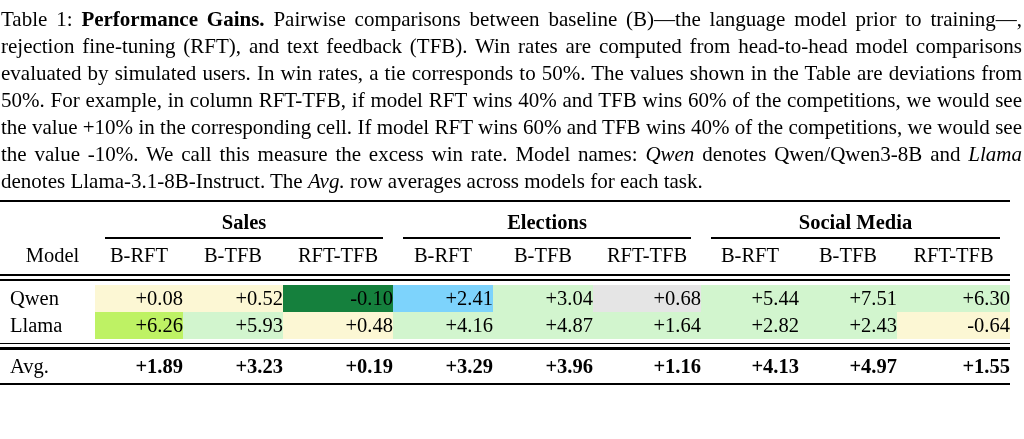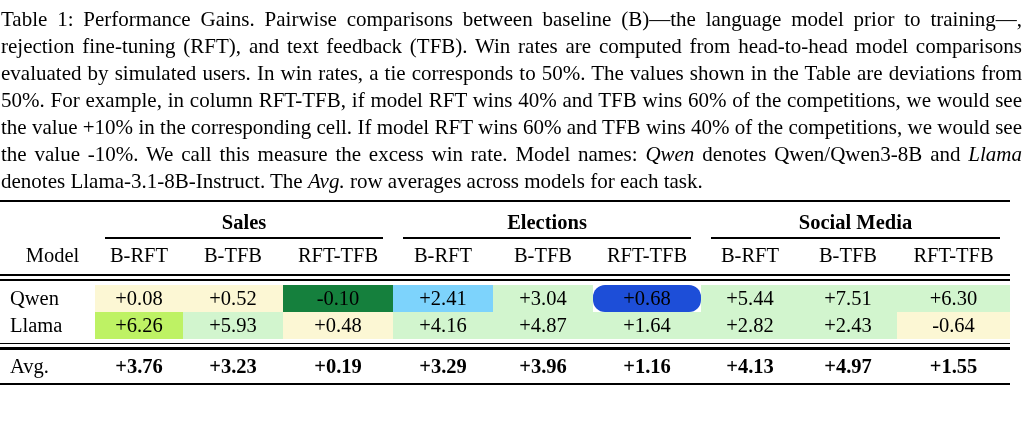--- a/index.html
+++ b/index.html
@@ -12,21 +12,21 @@
     font-family: "Liberation Serif", "DejaVu Serif", serif;
     overflow: hidden;
   }
   .caption {
     margin: 0;
     padding: 6px 2px 0 1px;
     font-size: 21px;
     line-height: 27px;
     text-align: justify;
   }
-  .caption .bold { font-weight: normal; }
+  .caption .bold { font-weight: bold; }
   .caption .italic { font-style: italic; }
 
   table.results {
     border-collapse: collapse;
     table-layout: fixed;
     width: 1010px;
     margin-top: 5px;
   }
   table.results td, table.results th {
     padding: 0;
@@ -43,21 +43,21 @@
   .group-cell {
     margin: 0 10px;
     text-align: center;
     font-weight: bold;
     border-bottom: 2px solid #000;
     padding-bottom: 3px;
   }
   .colhead-row th { height: 33px; vertical-align: middle; text-align: center; font-weight: bold; }
   .model-col { text-align: left; padding-left: 10px !important; margin-left: 20px; }
   .data-row td { height: 27px; vertical-align: middle; }
-  .num { text-align: center; }
+  .num { text-align: right; }
   .model-name { font-weight: bold; }
   .avg-row td { height: 33px; vertical-align: middle; }
   .avg-row .num { font-weight: bold; }
 </style>
 </head>
 <body>
 
 <div class="page">
 
   <p class="caption"><span>Table 1: </span><span class="bold">Performance Gains.</span><span> Pairwise comparisons between baseline (B)—the language model prior to training—, rejection fine-tuning (RFT), and text feedback (TFB). Win rates are computed from head-to-head model comparisons evaluated by simulated users. In win rates, a tie corresponds to 50%. The values shown in the Table are deviations from 50%. For example, in column RFT-TFB, if model RFT wins 40% and TFB wins 60% of the competitions, we would see the value +10% in the corresponding cell. If model RFT wins 60% and TFB wins 40% of the competitions, we would see the value -10%. We call this measure the excess win rate. Model names: </span><span class="italic">Qwen</span><span> denotes Qwen/Qwen3-8B and </span><span class="italic">Llama</span><span> denotes Llama-3.1-8B-Instruct. The </span><span class="italic">Avg.</span><span> row averages across models for each task.</span></p>
@@ -114,21 +114,21 @@
           </td>
       </tr>
 
       <tr class="data-row">
         <td class="model-col model-name">Qwen</td>
         <td class="num" style="background-color: rgb(252, 247, 212);">+0.08</td>
         <td class="num" style="background-color: rgb(252, 247, 212);">+0.52</td>
         <td class="num" style="background-color: #15803d;">-0.10</td>
         <td class="num" style="background-color: #7dd3fc;">+2.41</td>
         <td class="num" style="background-color: rgb(210, 245, 206);">+3.04</td>
-        <td class="num" style="background-color: #1d4ed8; border-radius: 12px;">+0.68</td>
+        <td class="num" style="background-color: #e5e5e5;">+0.68</td>
         <td class="num" style="background-color: rgb(210, 245, 206);">+5.44</td>
         <td class="num" style="background-color: rgb(210, 245, 206);">+7.51</td>
         <td class="num" style="background-color: rgb(210, 245, 206);">+6.30</td>
       </tr>
 
       <tr class="data-row">
         <td class="model-col model-name">Llama</td>
         <td class="num" style="background-color: #bef264;">+6.26</td>
         <td class="num" style="background-color: rgb(210, 245, 206);">+5.93</td>
         <td class="num" style="background-color: rgb(252, 247, 212);">+0.48</td>
@@ -141,21 +141,21 @@
       </tr>
 
       <tr class="rule-row">
         <td colspan="10">
             <div class="rule-double-avg"></div>
           </td>
       </tr>
 
       <tr class="avg-row">
         <td class="model-col">Avg.</td>
-        <td class="num">+3.76</td>
+        <td class="num">+1.89</td>
         <td class="num">+3.23</td>
         <td class="num">+0.19</td>
         <td class="num">+3.29</td>
         <td class="num">+3.96</td>
         <td class="num">+1.16</td>
         <td class="num">+4.13</td>
         <td class="num">+4.97</td>
         <td class="num">+1.55</td>
       </tr>
 

